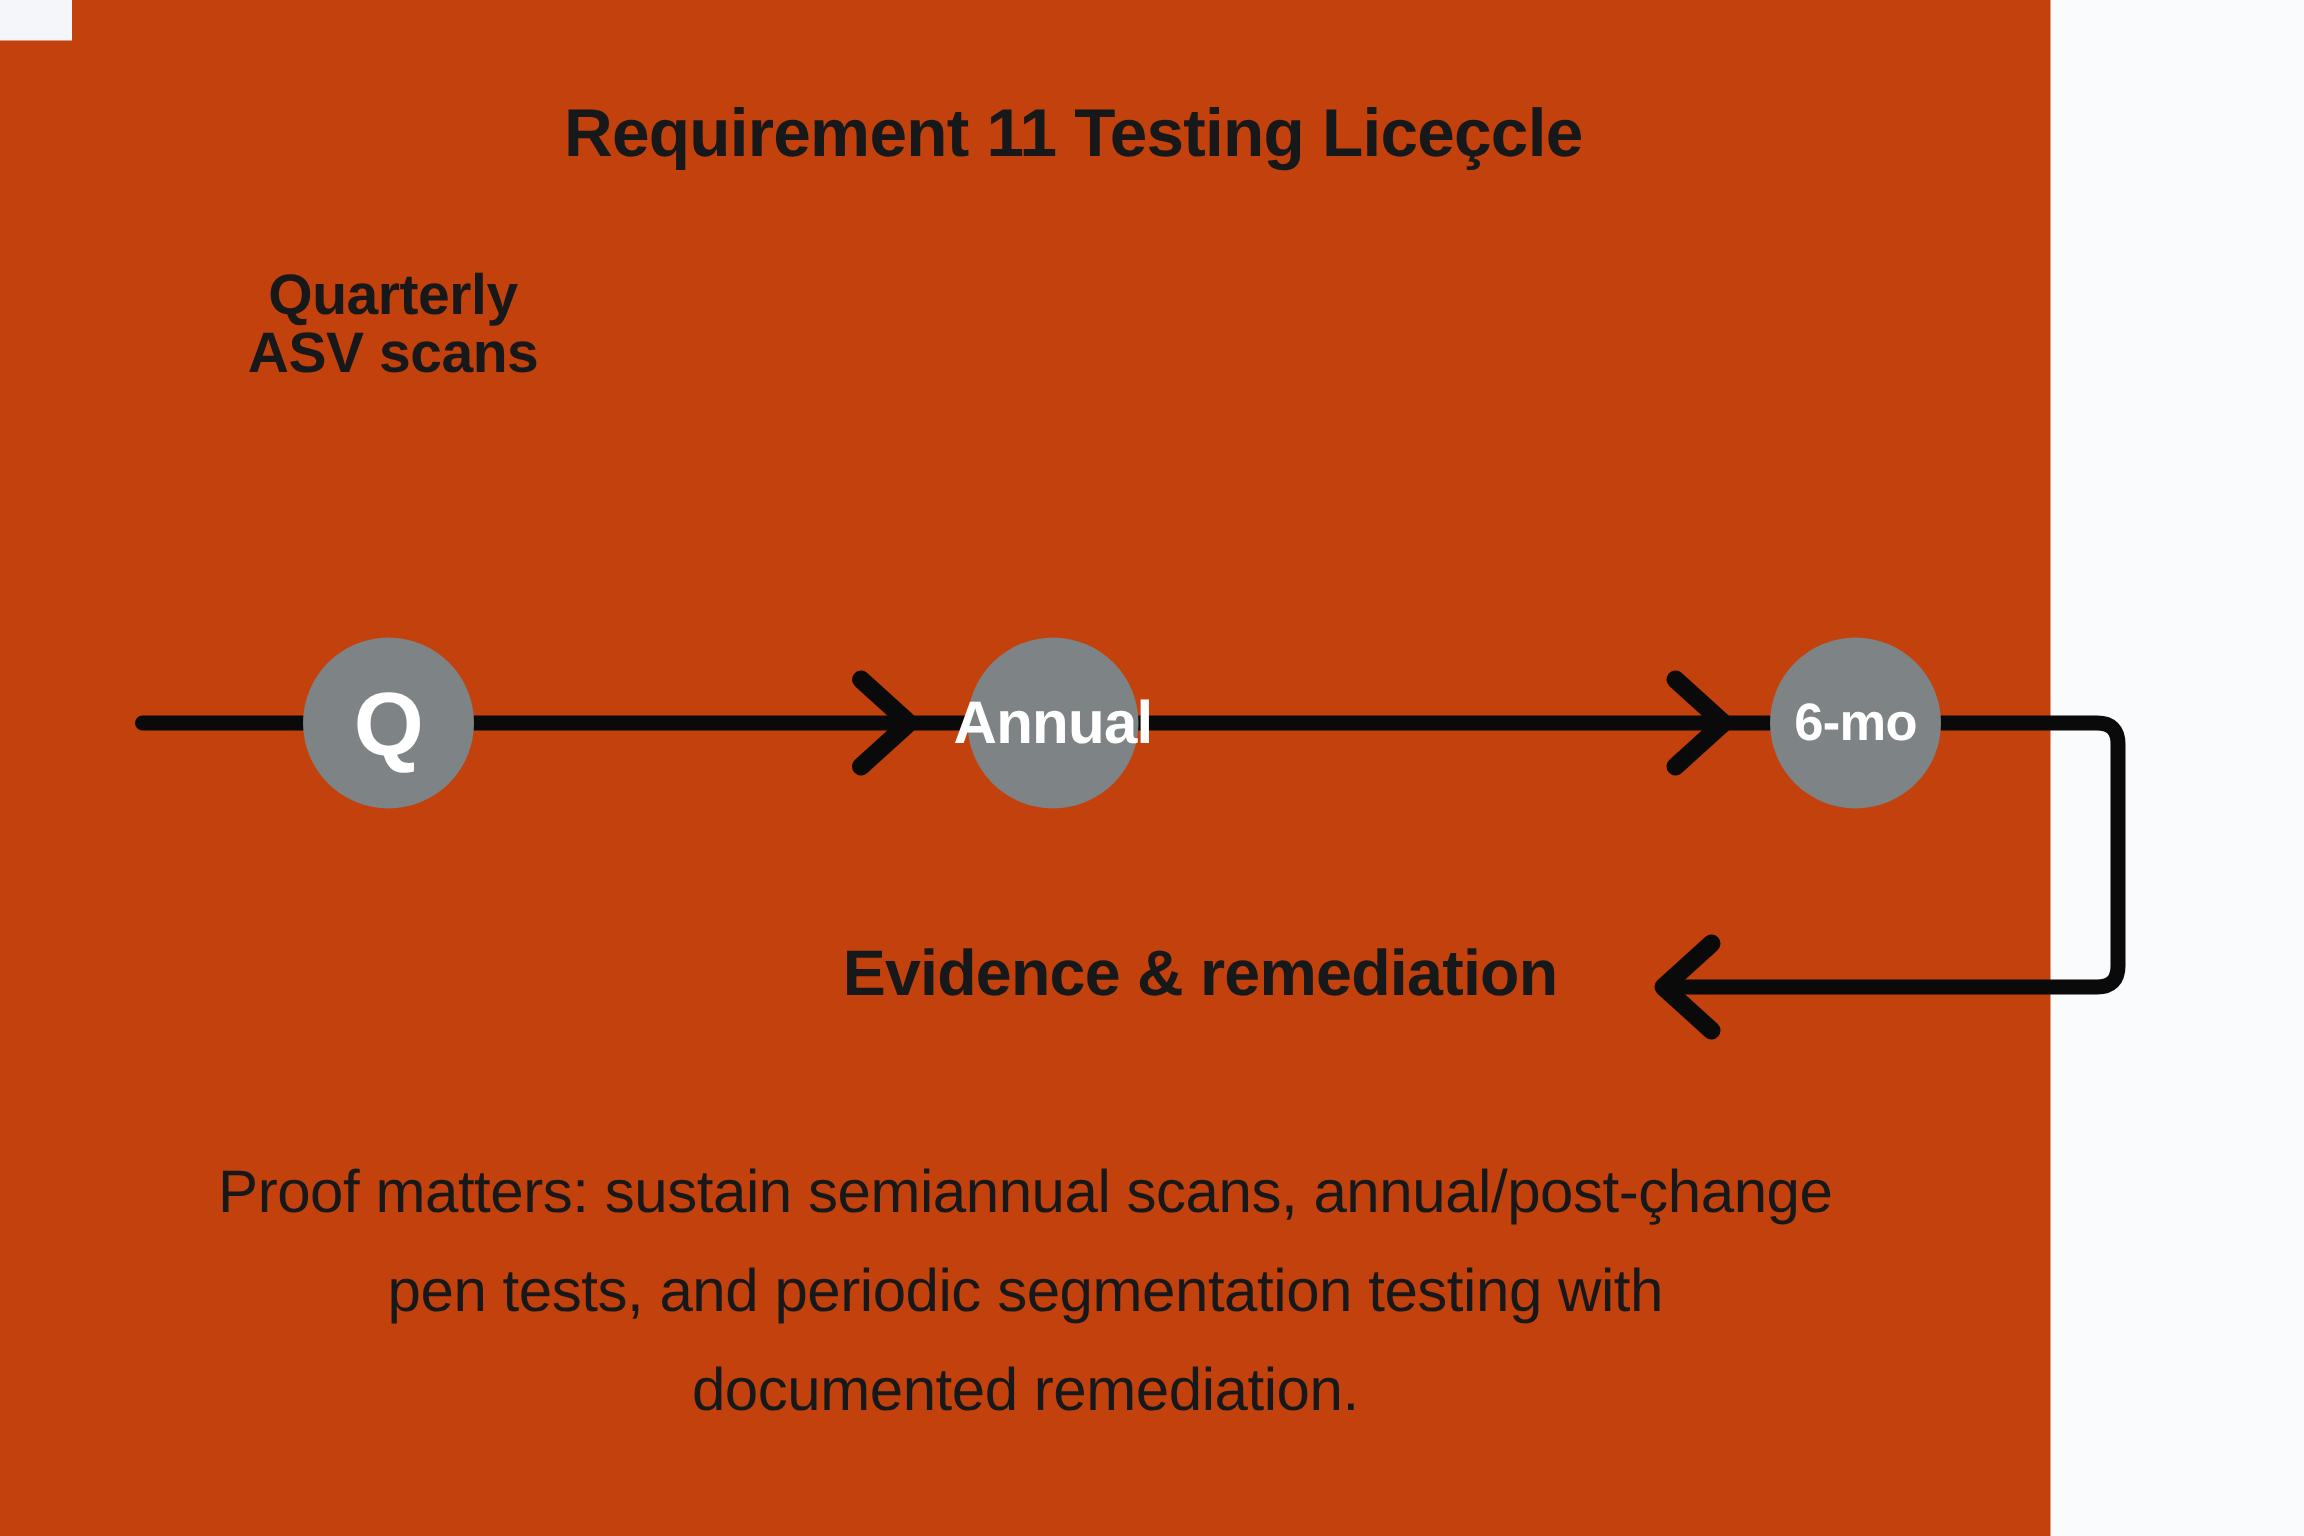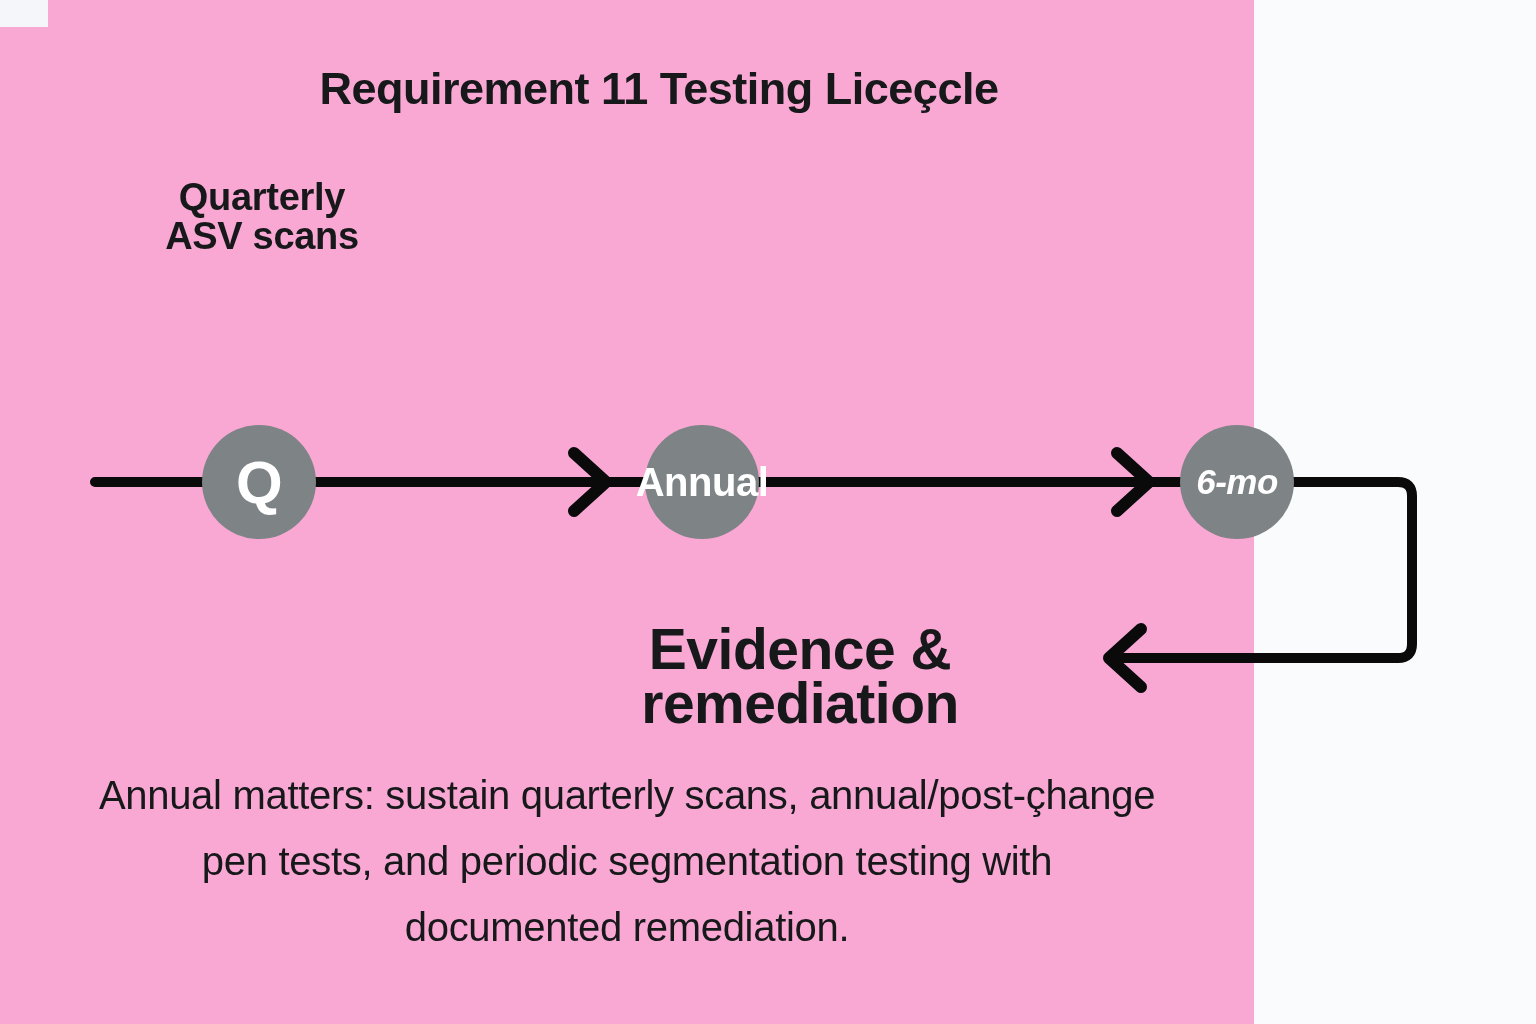--- a/index.html
+++ b/index.html
@@ -5,23 +5,23 @@
   * { margin: 0; padding: 0; box-sizing: border-box; }
   html, body { width: 1536px; height: 1024px; }
   body {
     font-family: "Liberation Sans", "DejaVu Sans", sans-serif;
     background: #fafbfc;
     color: #16181a;
     overflow: hidden;
   }
   .canvas {
     position: relative;
-    width: 1254px;
+    width: 1367px;
     height: 1024px;
-    background: #f9a8d4;
+    background: #c2410c;
   }
   .corner-artifact {
     position: absolute;
     left: 0; top: 0;
     width: 48px; height: 27px;
     background: #f5f6f9;
   }
   .title {
     position: absolute;
     top: 62px; left: 64px; right: 0;
@@ -58,27 +58,27 @@
     background: #7e8386;
     color: #ffffff;
     display: flex;
     align-items: center;
     justify-content: center;
     font-weight: 700;
     letter-spacing: -0.5px;
   }
   .node.n1 { left: 202px;  font-size: 60px; }
   .node.n2 { left: 645px;  font-size: 40px; }
-  .node.n3 { left: 1180px; font-size: 35px; font-style: italic; }
+  .node.n3 { left: 1180px; font-size: 35px; }
 
   .evidence-label {
     position: absolute;
     top: 622px; left: 500px; width: 600px;
     text-align: center;
-    font-size: 57px;
+    font-size: 43px;
     font-weight: 600;
     letter-spacing: -0.5px;
     line-height: 54px;
   }
   .footer {
     position: absolute;
     top: 762px; left: 0; right: 0;
     text-align: center;
     font-size: 40px;
     font-weight: 500;
@@ -119,17 +119,17 @@
   <div class="node n2">
     <span>Annual</span>
   </div>
 
   <div class="node n3">
     <span>6-mo</span>
   </div>
 
   <div class="evidence-label">Evidence &amp; remediation</div>
 
-  <div class="footer">Annual matters: sustain quarterly scans, annual/post-çhange
+  <div class="footer">Proof matters: sustain semiannual scans, annual/post-çhange
 pen tests, and periodic segmentation testing with
 documented remediation.</div>
 
 </div>
 
 </body></html>

